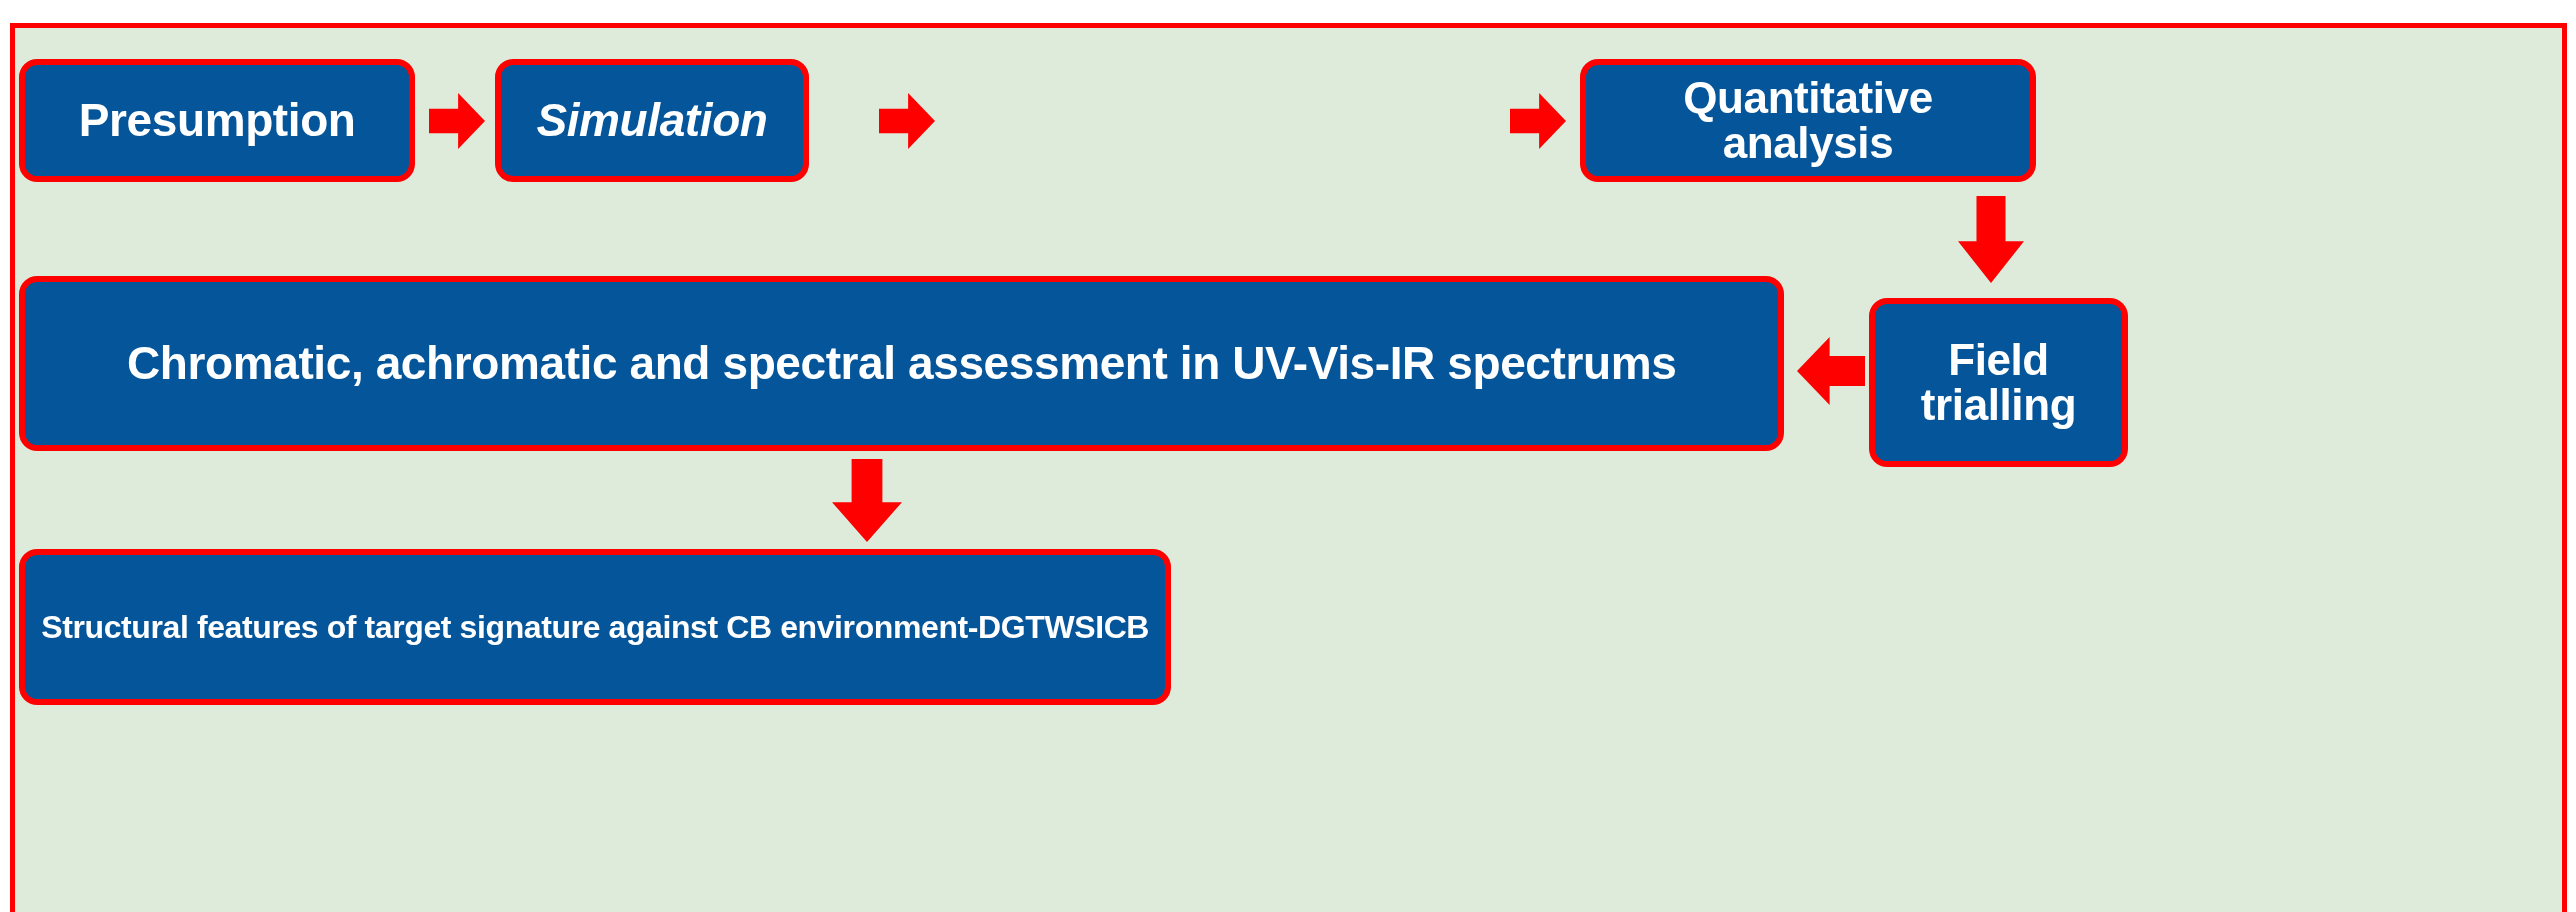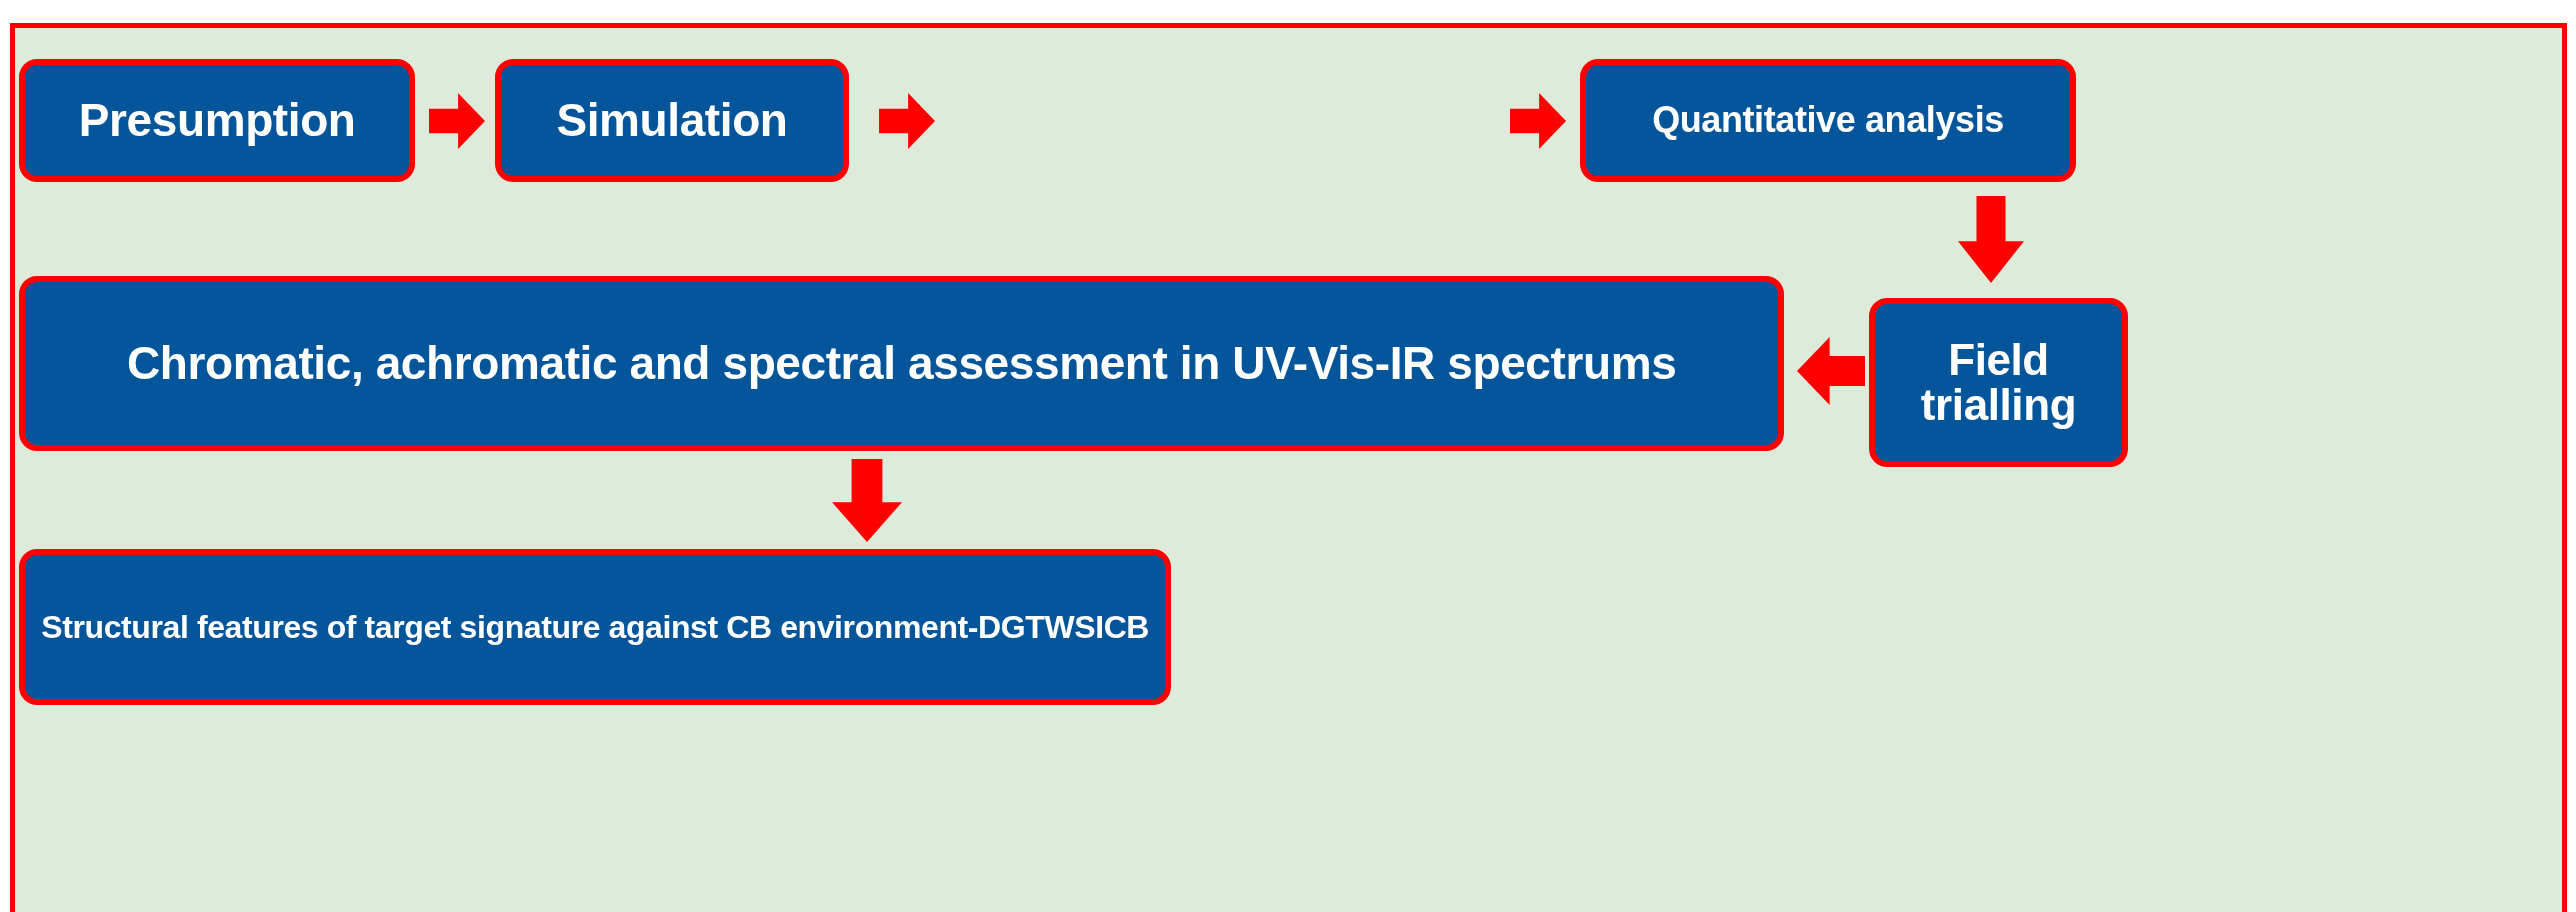--- a/index.html
+++ b/index.html
@@ -43,23 +43,23 @@
     align-items: center;
     justify-content: center;
     line-height: 1.02;
     letter-spacing: -0.4px;
     padding: 2.8px 10px;
   }
   .box span { display: block; width: 100%; }
 
   
   #box-presumption        { left: 4.2px;    top: 31px;  width: 396px;  height: 123px; font-size: 46px; }
-  #box-simulation         { left: 480px;  top: 31px;  width: 354px;  height: 123px; font-size: 46px; }
+  #box-simulation         { left: 480px;  top: 31px;  width: 314px;  height: 123px; font-size: 46px; font-style: italic; }
   #box-laboratory         { left: 937px; top: 31px;  width: 541px;  height: 123px; font-size: 44px; }
-  #box-quantitative       { left: 1565px; top: 31px;  width: 496px;  height: 123px; font-size: 36px; }
+  #box-quantitative       { left: 1565px; top: 31px;  width: 456px;  height: 123px; font-size: 44px; }
   #box-chromatic          { left: 4.2px;    top: 248px; width: 1765px; height: 175px; font-size: 46px; justify-content: center; }
   #box-field              { left: 1854px; top: 270px; width: 259px;  height: 169px; font-size: 44px; }
   #box-structural         { left: 4.2px;    top: 521px; width: 1152px; height: 156px; font-size: 32px; }
 
   
   .arrow { position: absolute; background: #FF0000; }
 
   .arrow.right {
     clip-path: polygon(0% 28%, 52% 28%, 52% 0%, 100% 50%, 52% 100%, 52% 72%, 0% 72%);
   }

